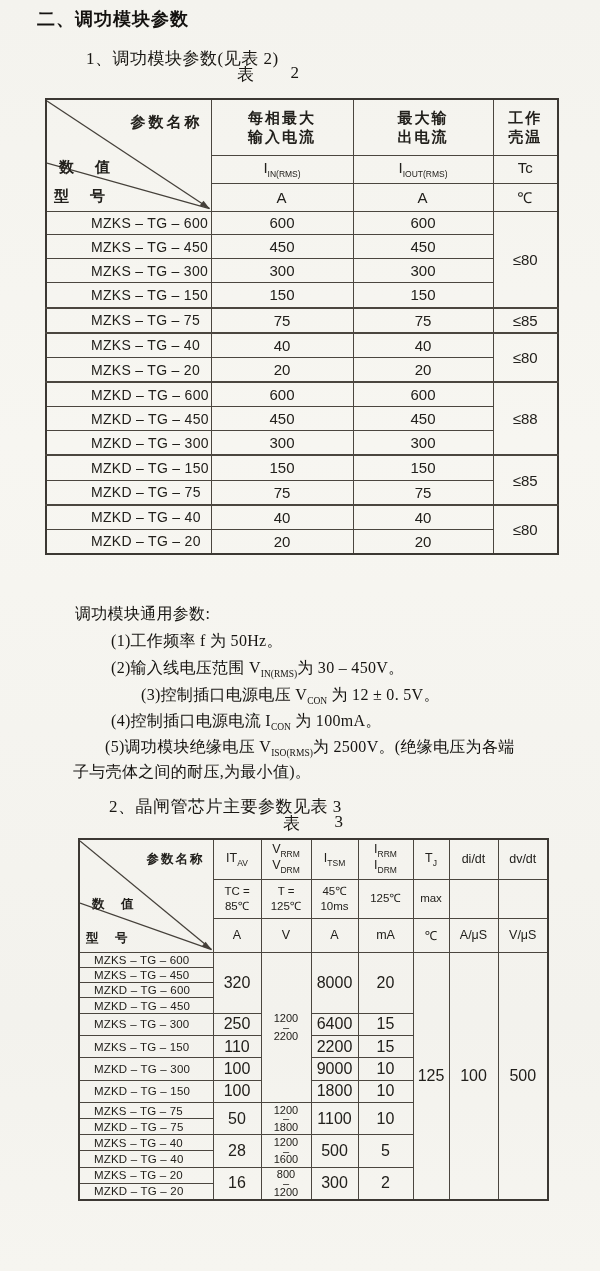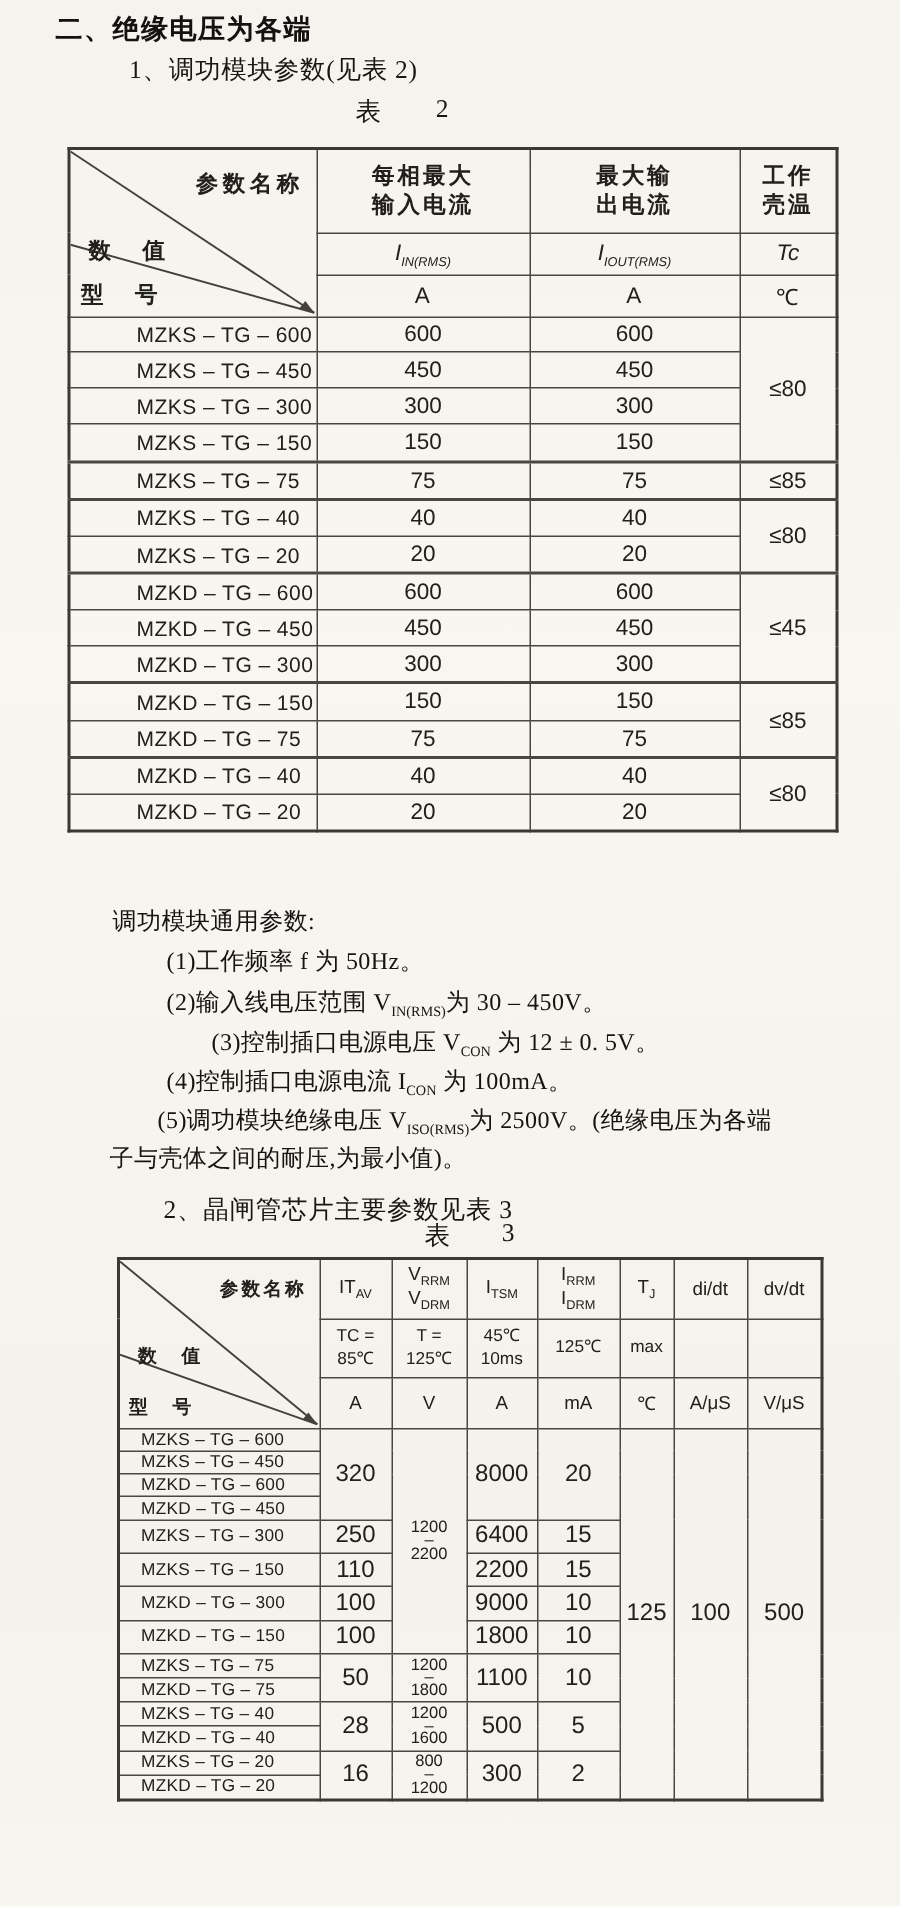--- a/index.html
+++ b/index.html
@@ -15,21 +15,21 @@
   .h2 { font-family:"Liberation Serif", serif; font-size:17px; color:#191713; letter-spacing:0.5px; }
   .cap { font-family:"Liberation Serif", serif; font-size:17px; color:#191713; display:flex; justify-content:space-between; }
   
   table { position:absolute; border-collapse:collapse; table-layout:fixed; }
   th,td { border:1px solid #4b463f; padding:0; text-align:center; vertical-align:middle; font-weight:normal; color:#22201c; }
   table { border:2px solid #3c3833; }
   
   #table2 { left:45px; top:98px; width:512px; height:457px; }
   #table2 .t2r1 { height:56px; } #table2 .t2r2 { height:28px; } #table2 .t2r3 { height:28px; }
   #table2 .cn { font-size:15px; font-weight:600; letter-spacing:2px; line-height:1.3; }
-  #table2 .sym { font-size:15px;font-style:italic; }
+  #table2 .sym { font-size:15px; }
   #table2 .unit { font-size:15px; letter-spacing:1px; }
   #table2 td { font-size:15px; }
   #table2 td.model { text-align:left; padding-left:44px; font-size:14px; letter-spacing:0.3px; }
   #table2 tr.gb td { border-top-width:2px; }
   
   #table3 { left:78px; top:838px; width:469px; height:363px; }
   #table3 .t3r1 { height:40px; } #table3 .t3r2 { height:39px;margin-top:14px; } #table3 .t3r3 { height:34px; }
   #table3 th { font-size:12.5px; }
   #table3 .sym3 div { line-height:1.1; }
   #table3 .cond { font-size:11.5px; line-height:1.25; }
@@ -52,22 +52,22 @@
   #table3 .dt { top:11px; right:8px; }
   #table3 .dm { top:56px; left:12px; }
   #table3 .db { bottom:5px; left:6px; }
   
   .note { font-family:"Liberation Serif", serif; font-size:16px; color:#161411; letter-spacing:0.3px; white-space:nowrap; }
   .note sub { font-size:9.5px; }
 </style>
 </head>
 <body>
 
-<div class="abs h1">二、绝缘电压为各端</div>
-<div class="abs h2" style="left:86px; top:35px;">1、调功模块参数(见表 2)</div>
+<div class="abs h1">二、调功模块参数</div>
+<div class="abs h2" style="left:86px; top:47px;">1、调功模块参数(见表 2)</div>
 
 <div class="abs cap" style="left:237px; top:63px; width:62px;">
   <span>表</span>
   <span>2</span>
 </div>
 
 <table id="table2">
   <colgroup>
       <col style="width:165px">
       <col style="width:142px">
@@ -137,21 +137,21 @@
       </tr>
       <tr>
         <td class="model">MZKS – TG – 20</td>
         <td>20</td>
         <td>20</td>
       </tr>
       <tr class="gb">
         <td class="model">MZKD – TG – 600</td>
         <td>600</td>
         <td>600</td>
-        <td rowspan="3">≤45</td>
+        <td rowspan="3">≤88</td>
       </tr>
       <tr>
         <td class="model">MZKD – TG – 450</td>
         <td>450</td>
         <td>450</td>
       </tr>
       <tr>
         <td class="model">MZKD – TG – 300</td>
         <td>300</td>
         <td>300</td>

